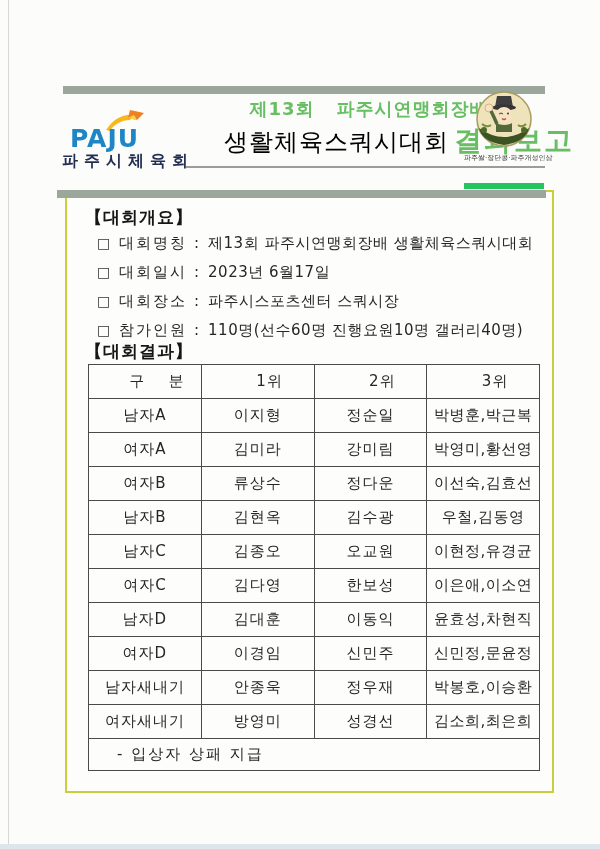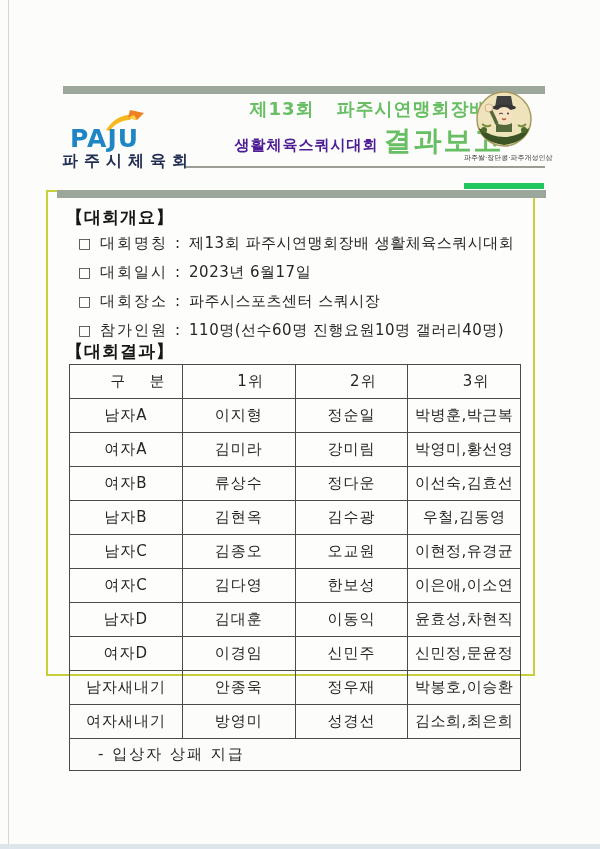--- a/index.html
+++ b/index.html
@@ -22,30 +22,30 @@
   .brand  { position:absolute; left:70px;  top:124px; font-size:25px; font-weight:bold;
             color:#1e86c4; letter-spacing:1px; }
   .org    { position:absolute; left:62px;  top:151px; font-size:16px; font-weight:bold;
             color:#222e52; letter-spacing:6px; white-space:nowrap; }
   .header-rule { position:absolute; left:186px; top:166px; width:359px; height:2px; background:#9a9e95; }
 
   
   .title-block { position:absolute; left:180px; top:97px; width:290px; text-align:center;margin-left:44px; }
   .title-l1 { font-size:18px; font-weight:bold; color:#67be63; white-space:pre; letter-spacing:1px; }
   .title-l2 { margin-top:1px; white-space:nowrap; }
-  .title-l2 .t-small { font-size:15px; font-weight:bold; color:#4c1d95; letter-spacing:1px; }
+  .title-l2 .t-small { font-size:24px; font-weight:normal; color:#000000; letter-spacing:1px; }
   .title-l2 .t-big   { font-size:28px; font-weight:bold; color:#67be63; letter-spacing:2px; }
 
   
   .mascot { position:absolute; left:464px; top:90px; width:80px; text-align:center; }
   .mascot-caption { margin-top:1px; font-size:7px; color:#3a3a3a; white-space:nowrap;
                     border-bottom:6px solid #22c55e; padding-bottom:20px; }
 
   
-  .frame { position:absolute; left:46px; top:190px; width:489px; height:486px;
+  .frame { position:absolute; left:65px; top:190px; width:489px; height:603px;
            border:2px solid #c9ce3b; background:#fdfdfb; z-index:1; }
 
   .sec-heading { position:absolute; left:18px; font-size:17px; font-weight:bold; color:#161616;
                  letter-spacing:1px; }
   .h-overview { top:14px; }
   .h-results  { top:148px; }
 
   .overview-list { position:absolute; left:30px; top:42px; }
   .ov-item { height:29px; font-size:15px; color:#262626; white-space:nowrap; }
   .ov-bullet { display:inline-block; width:22px; color:#333; font-size:14px; }

